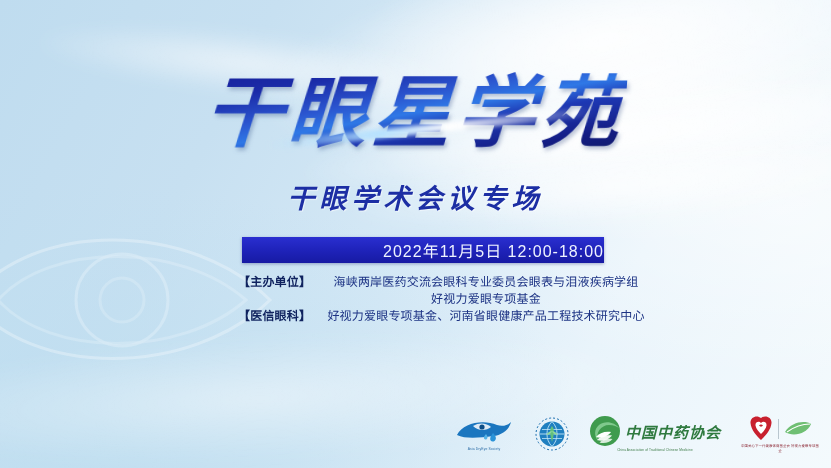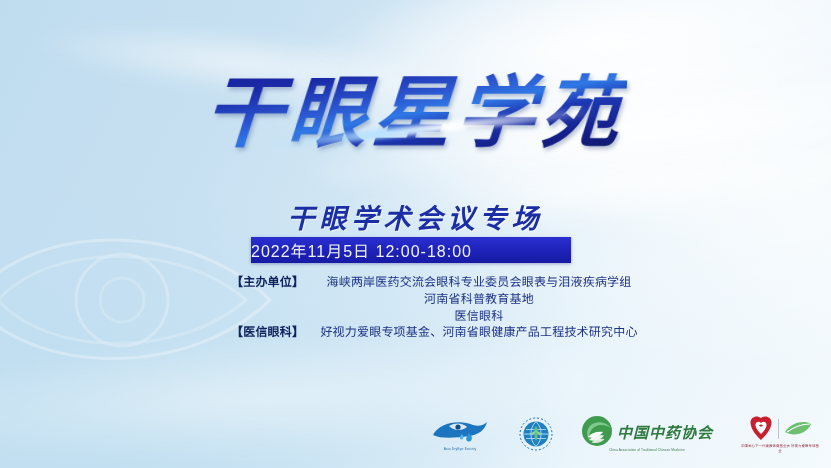--- a/index.html
+++ b/index.html
@@ -118,56 +118,56 @@
     background: linear-gradient(90deg, rgba(255,255,255,0) 0%, rgba(180,225,255,0.95) 35%, rgba(255,255,255,0.95) 55%, rgba(255,255,255,0) 100%);
     transform: rotate(-6deg);
     filter: blur(2px);
     pointer-events: none;
   }
 
   
   .subtitle {
     position: absolute;
     left: 0; right: 0;
-    top: 197px;
+    top: 177px;
     text-align: center;
     font-family: "DejaVu Serif", "Liberation Serif", serif;
     font-size: 27px;
     font-weight: 700;
     letter-spacing: 5px;
     font-style: italic;
     color: #1c2ea4;
     text-shadow: 1px 1px 1px rgba(255,255,255,0.6);
   }
 
   
   .date-bar {
     position: absolute;
-    left: 251px;
+    left: 242px;
     top: 237px;
-    width: 320px;
+    width: 362px;
     height: 26px;
     background: linear-gradient(180deg, #2a2fd0 0%, #1f23bb 48%, #171aa3 100%);
     box-shadow: 0 1px 3px rgba(20,30,110,0.35);
     display: flex;
     align-items: center;
-    justify-content: flex-start;
+    justify-content: flex-end;
   }
   .date-bar-text {
     color: #eef2ff;
     font-size: 16px;
     letter-spacing: 1px;
     white-space: nowrap;
     font-family: "Liberation Sans", "DejaVu Sans", sans-serif;
   }
 
   
   .org-block {
     position: absolute;
-    left: 231px;
+    left: 238px;
     top: 274px;
     width: 420px;
     color: #1b2f7a;
     font-size: 12px;
     line-height: 16.8px;
     font-family: "Liberation Sans", "DejaVu Sans", sans-serif;
   }
   .org-row {
     display: flex;
     align-items: flex-start;
@@ -191,21 +191,21 @@
   }
 
   
   .logo-strip {
     position: absolute;
     right: 12px;
     bottom: 8px;
     height: 52px;
     display: flex;
     align-items: center;
-    gap: 28px;
+    gap: 20px;
   }
   .logo-item {
     display: flex;
     flex-direction: column;
     align-items: center;
     justify-content: center;
     height: 100%;
   }
   .logo-mark { display: block; }
   .logo-caption {
@@ -268,29 +268,25 @@
 
   <div class="org-block">
 
     <div class="org-row">
       <span class="org-label">【主办单位】</span>
       <span class="org-value">海峡两岸医药交流会眼科专业委员会眼表与泪液疾病学组</span>
     </div>
 
     <div class="org-row">
       <span class="org-label is-spacer">【主办单位】</span>
-      <span class="org-value">河南省科普教育基地</span>
-    </div>
-
-
-
-    <div class="org-row">
-      <span class="org-label is-spacer">【主办单位】</span>
-      <span class="org-value">医信眼科</span>
-    </div>
+      <span class="org-value">好视力爱眼专项基金</span>
+    </div>
+
+
+
 
     <div class="org-row">
       <span class="org-label">【医信眼科】</span>
       <span class="org-value">好视力爱眼专项基金、河南省眼健康产品工程技术研究中心</span>
     </div>
 
   </div>
 
   <div class="logo-strip">
 

